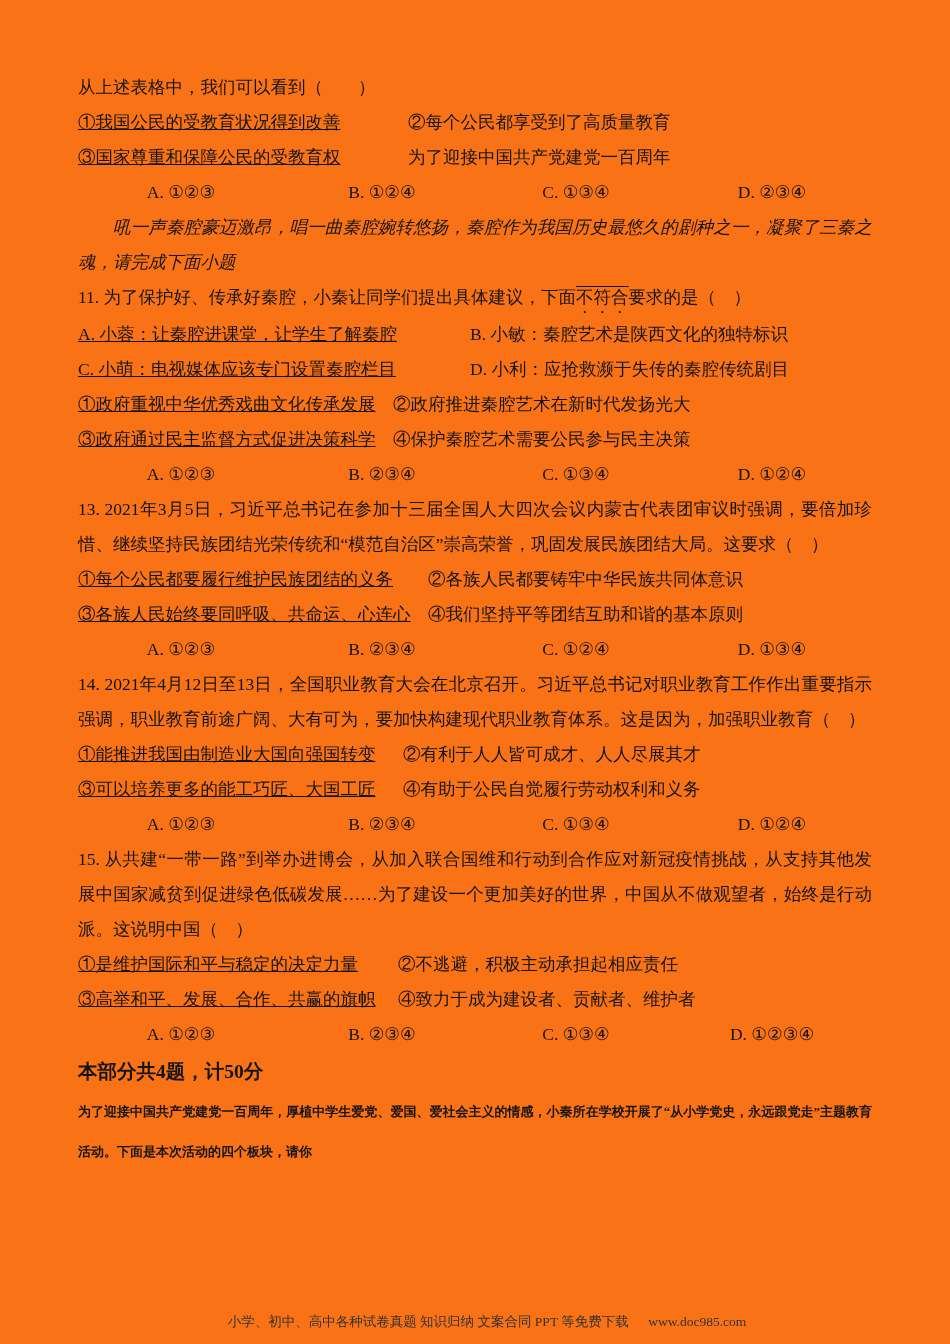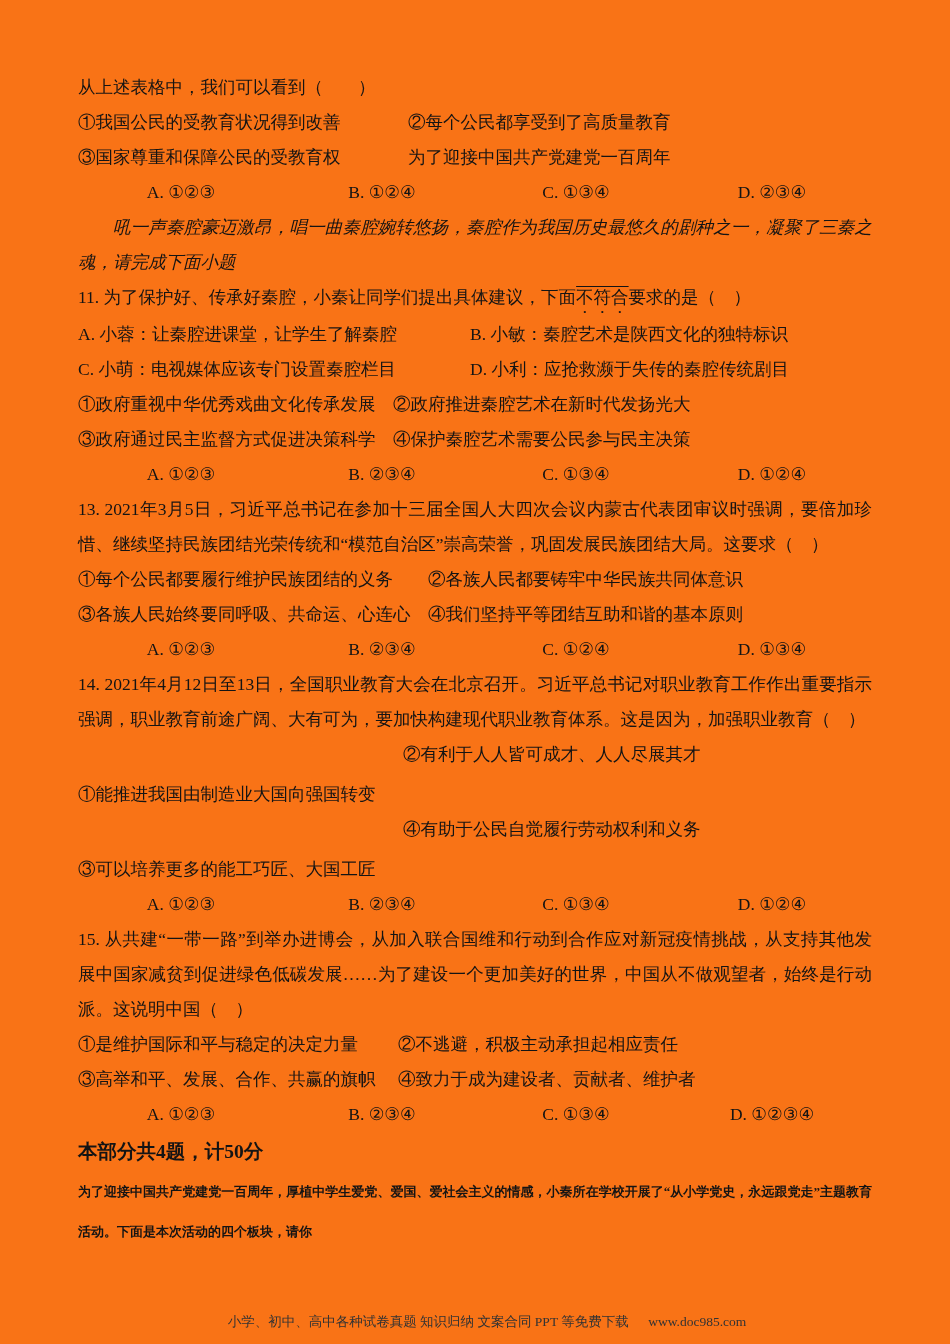--- a/index.html
+++ b/index.html
@@ -22,27 +22,27 @@
     line-height: 35px;
     margin: 0;
   }
   .stem { text-align: justify; }
   .intro {
     font-style: italic;
     text-indent: 2em;
     text-align: justify;
   }
   .pair { display: flex; }
-  .pair .c1 { flex: 0 0 auto; }
+  .pair .c1 { flex: 0 0 auto; text-decoration: underline; }
   .pair .c2 { flex: 1 1 auto; }
   .pw-330 .c1 { width: 330px; }
   .pw-392 .c1 { width: 392px; }
   .pw-315 .c1 { width: 315px; }
   .pw-350 .c1 { width: 350px; }
-  .pw-325 .c1 { width: 325px; margin-top: 40px; }
+  .pw-325 .c1 { width: 325px; }
   .pw-320 .c1 { width: 320px; }
   .abcd {
     display: grid;
     grid-template-columns: 206px 196px 192px auto;
     text-align: center;
   }
   .emph {
     text-decoration: overline;
     text-decoration-thickness: 1px;
     -webkit-text-emphasis: filled dot #141414;

